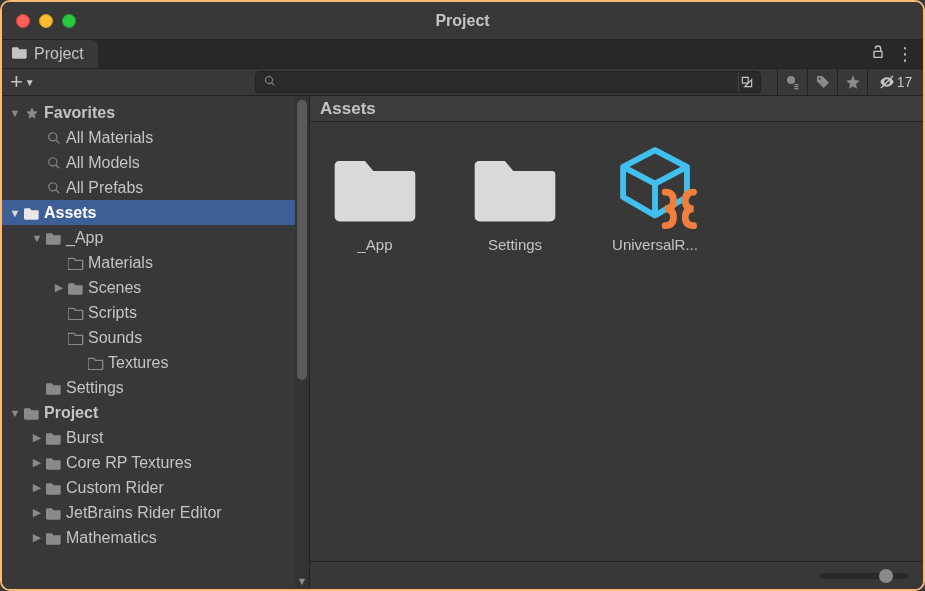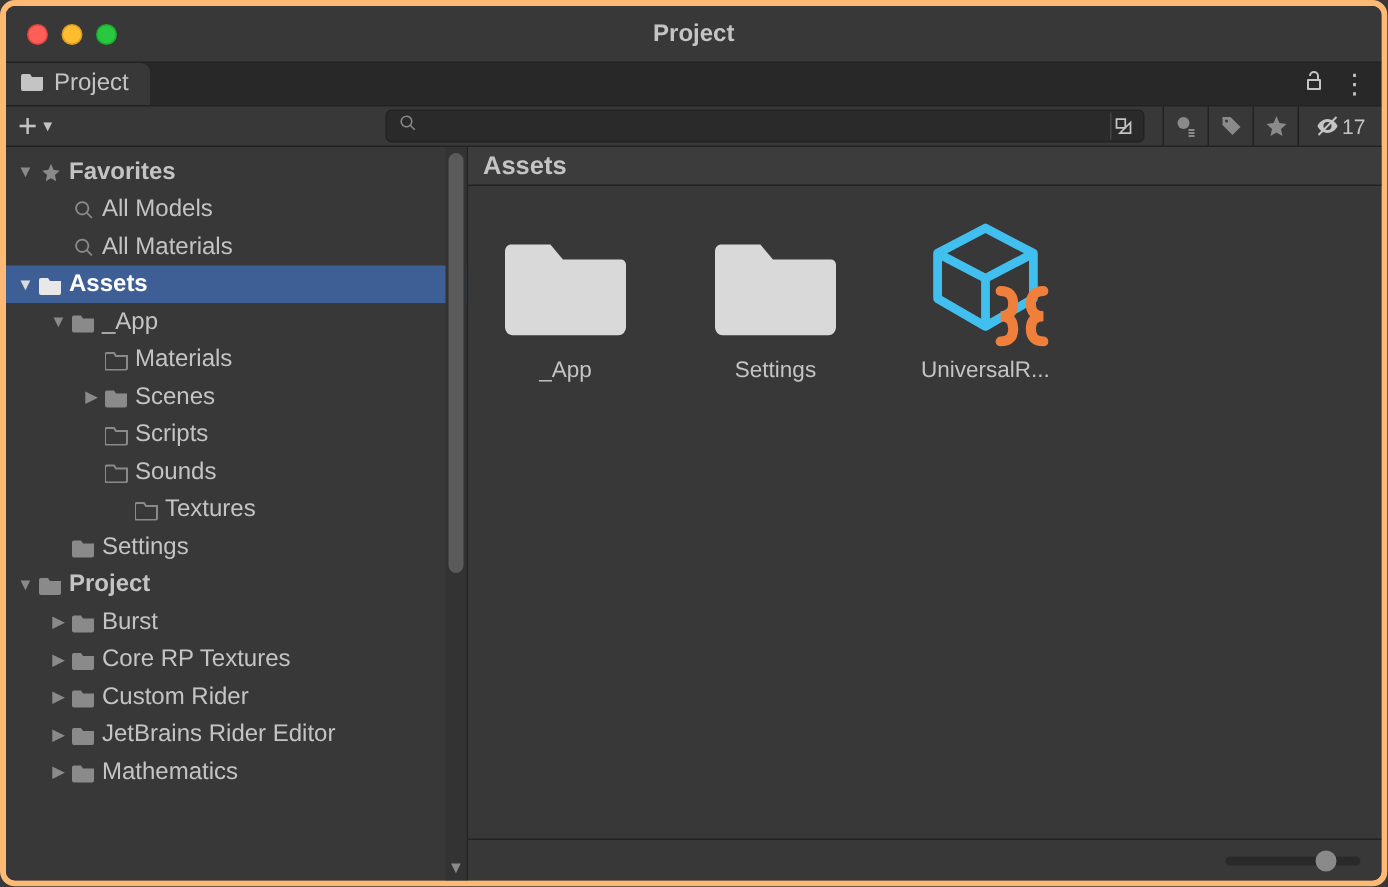--- a/index.html
+++ b/index.html
@@ -1,17 +1,17 @@
 <!DOCTYPE html>
 <html><head>
 <meta charset="utf-8">
 <style>
   * { box-sizing: border-box; margin: 0; padding: 0; font-family: -apple-system, BlinkMacSystemFont, "Segoe UI", Arial, sans-serif; }
   html, body { width: 925px; height: 591px; overflow: hidden; background: #383838; }
-  .window { width: 925px; height: 591px; background: #383838; border-radius: 10px; overflow: hidden; display: flex; flex-direction: column; border: 4px solid #fdba74; }
+  .window { width: 925px; height: 591px; background: #383838; border-radius: 10px; overflow: hidden; display: flex; flex-direction: column; border: 2px solid #fdba74; }
   .titlebar { height: 38px; background: #383838; display: flex; align-items: center; position: relative; border-bottom: 1px solid #222; }
   .traffic-lights { display: flex; gap: 9px; padding-left: 14px; }
   .tl { width: 14px; height: 14px; border-radius: 50%; }
   .tl.red { background: #ff5f57; border: 1px solid #e0443e; }
   .tl.yellow { background: #febc2e; border: 1px solid #d89d22; }
   .tl.green { background: #28c840; border: 1px solid #1faa31; }
   .titlebar-title { position: absolute; left: 0; right: 0; text-align: center; color: #c4c4c4; font-size: 16px; font-weight: 600; pointer-events: none; }
   .tabbar { height: 28px; background: #282828; display: flex; align-items: stretch; position: relative; }
   .tab { display: flex; align-items: center; gap: 6px; padding: 0 14px 0 10px; background: #383838; color: #c4c4c4; font-size: 16px; border-top-right-radius: 6px; }
   .tab svg { width: 16px; height: 14px; }
@@ -148,30 +148,39 @@
             </span>
             <span class="lbl">Favorites</span>
           </div>
           <div class="row" style="padding-left: 28px;">
             <span class="arrow"></span>
             <span class="ricon">
               <svg viewBox="0 0 24 24">
                 <path d="M10 2a8 8 0 1 0 4.9 14.3l5.4 5.4 1.4-1.4-5.4-5.4A8 8 0 0 0 10 2zm0 2a6 6 0 1 1 0 12 6 6 0 0 1 0-12z" fill="#8a8a8a"></path>
               </svg>
             </span>
-            <span class="lbl">All Models</span>
+            <span class="lbl">All Materials</span>
           </div>
           <div class="row" style="padding-left: 28px;">
             <span class="arrow"></span>
             <span class="ricon">
               <svg viewBox="0 0 24 24">
                 <path d="M10 2a8 8 0 1 0 4.9 14.3l5.4 5.4 1.4-1.4-5.4-5.4A8 8 0 0 0 10 2zm0 2a6 6 0 1 1 0 12 6 6 0 0 1 0-12z" fill="#8a8a8a"></path>
               </svg>
             </span>
-            <span class="lbl">All Materials</span>
+            <span class="lbl">All Models</span>
+          </div>
+          <div class="row" style="padding-left: 28px;">
+            <span class="arrow"></span>
+            <span class="ricon">
+              <svg viewBox="0 0 24 24">
+                <path d="M10 2a8 8 0 1 0 4.9 14.3l5.4 5.4 1.4-1.4-5.4-5.4A8 8 0 0 0 10 2zm0 2a6 6 0 1 1 0 12 6 6 0 0 1 0-12z" fill="#8a8a8a"></path>
+              </svg>
+            </span>
+            <span class="lbl">All Prefabs</span>
           </div>
           <div class="row header selected" style="padding-left: 6px;">
             <span class="arrow">▼</span>
             <span class="ricon">
               <svg viewBox="0 0 24 20">
                 <path d="M2 3h7l2 3h11v12a2 2 0 0 1-2 2H2a2 2 0 0 1-2-2V5a2 2 0 0 1 2-2z" fill="#e8e8e8"></path>
               </svg>
             </span>
             <span class="lbl">Assets</span>
           </div>

